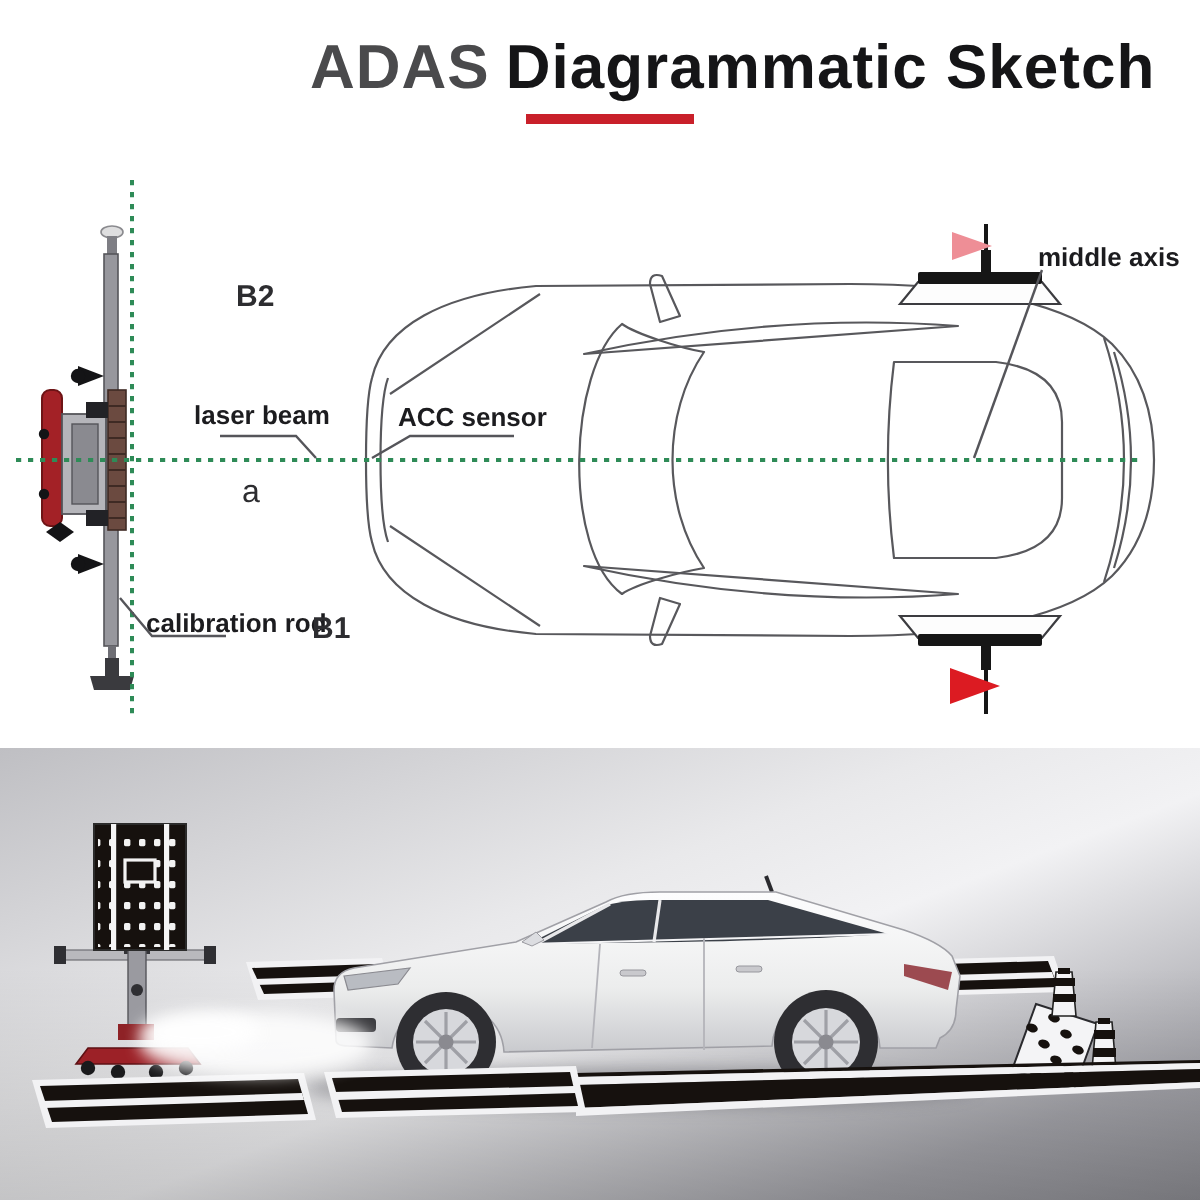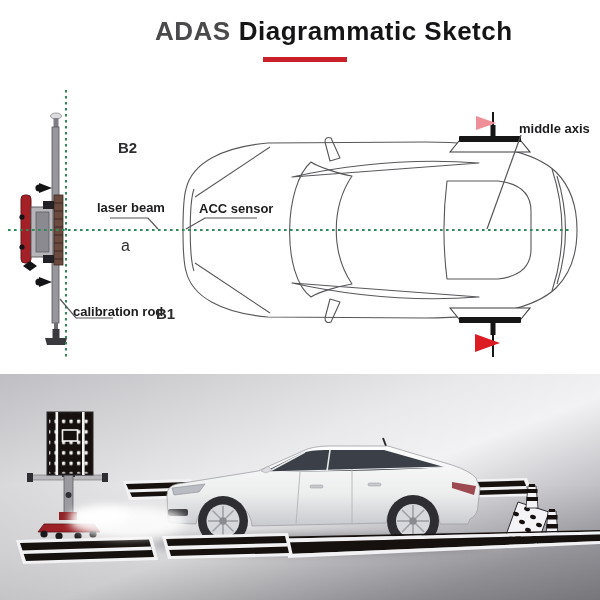--- a/index.html
+++ b/index.html
@@ -1,18 +1,18 @@
 <!DOCTYPE html>
 <html><head>
 <meta charset="utf-8">
 <style>
   html,body{margin:0;padding:0;background:#ffffff;}
   .page{position:relative;width:600px;height:600px;background:#ffffff;overflow:hidden;
         font-family:"Liberation Sans",sans-serif;}
-  .title{position:absolute;left:155px;top:16px;white-space:nowrap;font-size:26px;
+  .title{position:absolute;left:155px;top:16px;white-space:nowrap;font-size:31px;
          font-weight:bold;letter-spacing:0.5px;}
   .title .brand{color:#4a4a4c;margin-right:8px;}
   .title .rest{color:#151517;}
   .underline{position:absolute;left:263px;top:57px;width:84px;height:5px;background:#c9202a;}
   .diagram-svg{position:absolute;left:0;top:85px;}
   .photo{position:absolute;left:0;top:374px;width:600px;height:226px;}
   text.lbl-bold{font-family:"Liberation Sans",sans-serif;font-weight:bold;font-size:13px;fill:#1c1c1f;}
   text.lbl-plain{font-family:"Liberation Sans",sans-serif;font-weight:bold;font-size:15px;fill:#2d2d30;}
   text.lbl-a{font-family:"Liberation Sans",sans-serif;font-size:16px;fill:#2d2d30;}
 </style>

